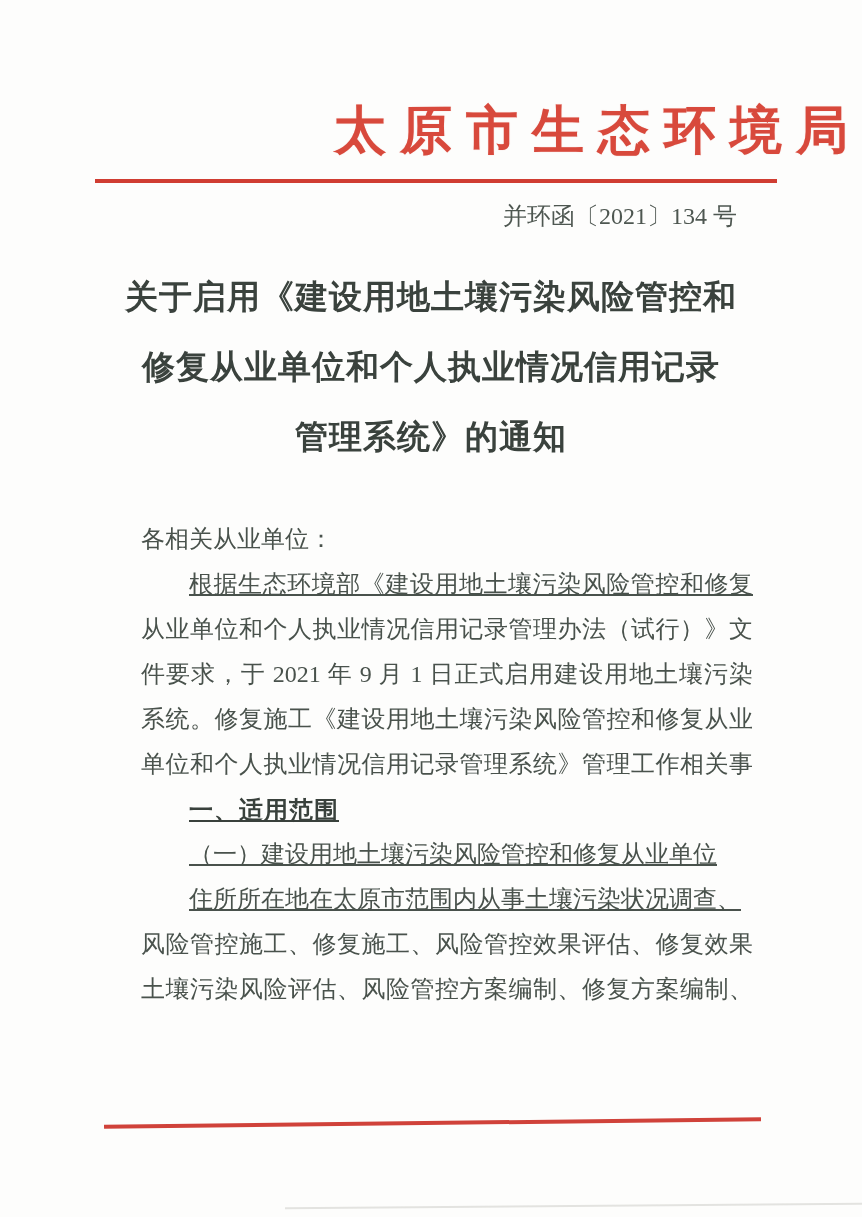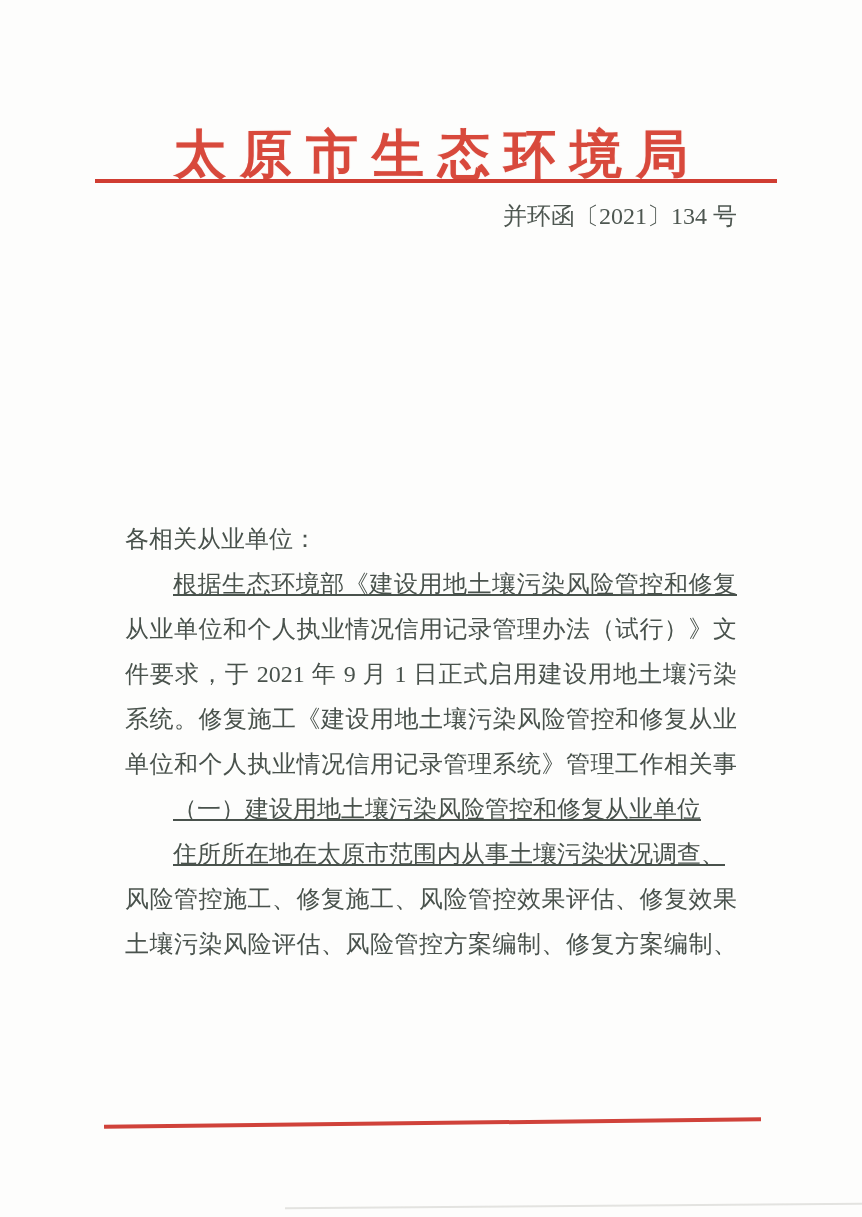--- a/index.html
+++ b/index.html
@@ -12,29 +12,28 @@
     background: #fdfdfc;
     overflow: hidden;
     font-family: "Liberation Serif", "DejaVu Serif", serif;
   }
   
   .agency {
     position: absolute;
     top: 96px;
     left: 0;
     width: 862px;
-    text-align: center;
+    text-align: right;
     font-size: 52px;
     font-weight: 700;
     letter-spacing: 14px;
     padding-left: 14px; 
     color: #d8493c;
     text-shadow: 0 0 1px rgba(216, 73, 60, 0.35);
     white-space: nowrap;
-    margin-top: 24px;
   }
   .header-rule {
     position: absolute;
     top: 179px;
     left: 95px;
     width: 682px;
     height: 4px;
     background: #d03d32;
   }
   .doc-number {
@@ -55,21 +54,21 @@
     font-size: 33px;
     font-weight: 700;
     line-height: 70px;
     color: #3a423d;
     letter-spacing: 1px;
   }
   
   .body-text {
     position: absolute;
     top: 517px;
-    left: 125px;
+    left: 141px;
     width: 612px;
     font-size: 24px;
     line-height: 45px;
     color: #49524c;
   }
   .line { width: 100%; white-space: nowrap; }
   .line.justify {
     white-space: normal;
     text-align: justify;
     text-align-last: justify;
@@ -105,28 +104,34 @@
 <body>
 
 <div class="page">
 
   <div class="agency">太原市生态环境局</div>
 
   <div class="header-rule"></div>
 
   <div class="doc-number">并环函〔2021〕134 号</div>
 
+  <div class="doc-title">
+    <div>关于启用《建设用地土壤污染风险管控和</div>
+    <div>修复从业单位和个人执业情况信用记录</div>
+    <div>管理系统》的通知</div>
+  </div>
 
   <div class="body-text">
     <div class="line">各相关从业单位：</div>
     <div class="line indent justify">根据生态环境部《建设用地土壤污染风险管控和修复</div>
     <div class="line justify">从业单位和个人执业情况信用记录管理办法（试行）》文</div>
     <div class="line justify">件要求，于 2021 年 9 月 1 日正式启用建设用地土壤污染</div>
     <div class="line justify">系统。修复施工《建设用地土壤污染风险管控和修复从业</div>
     <div class="line justify">单位和个人执业情况信用记录管理系统》管理工作相关事</div>
+    <div class="line indent hei">一、适用范围</div>
     <div class="line indent">（一）建设用地土壤污染风险管控和修复从业单位</div>
     <div class="line indent">住所所在地在太原市范围内从事土壤污染状况调查、</div>
     <div class="line justify">风险管控施工、修复施工、风险管控效果评估、修复效果</div>
     <div class="line justify">土壤污染风险评估、风险管控方案编制、修复方案编制、</div>
   </div>
 
   <div class="footer-rule"></div>
 
   <div class="scan-line"></div>
 

